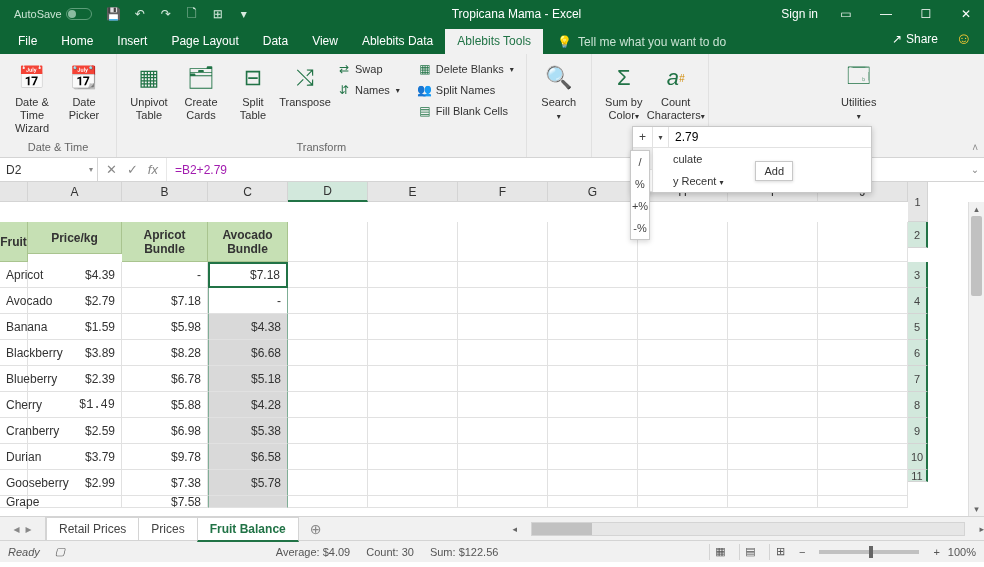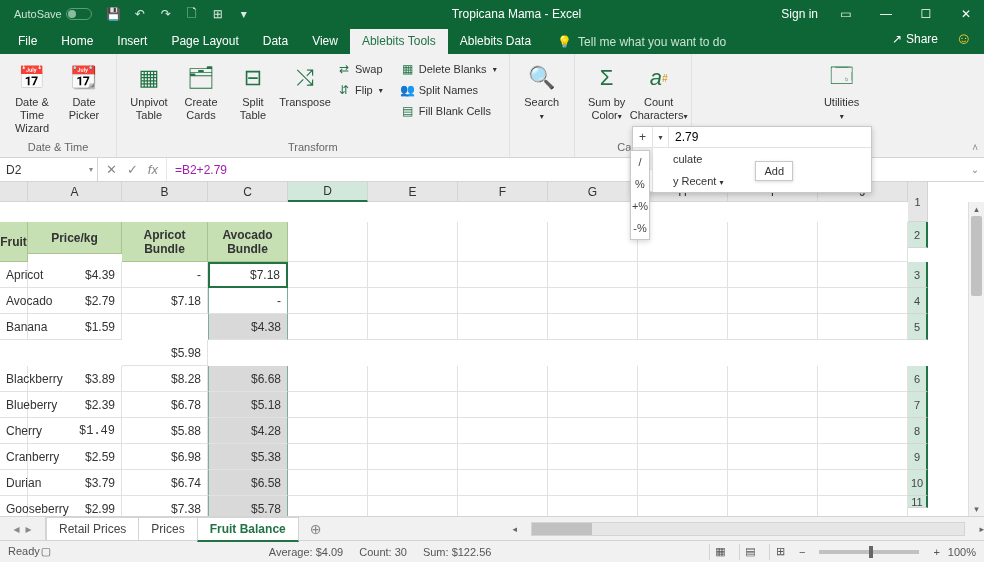--- a/index.html
+++ b/index.html
@@ -83,21 +83,21 @@
 .sheettabs { display: flex; align-items: flex-start; }
 .stab { padding: 4px 12px; background: #fff; border: 1px solid #d4d4d4; border-bottom: none; margin-right: -1px; color: #444; cursor: pointer; }
 .stab.active { border-bottom: 2px solid #217346; color: #217346; font-weight: 600; background: #fff; }
 .stab.add { border: none; background: transparent; color: #888; font-size: 14px; }
 .sheetbar .hscroll { flex: 1; margin-left: 180px; display: flex; align-items: center; }
 .sheetbar .hscroll .track { flex: 1; height: 14px; background: #e6e6e6; border: 1px solid #d4d4d4; margin: 0 14px; position: relative; }
 .sheetbar .hscroll .track .th { position: absolute; left: 0; top: 0; bottom: 0; width: 60px; background: #c1c1c1; }
 
 
 .status { height: 22px; background: #f1f1f1; border-top: 1px solid #d4d4d4; display: flex; align-items: center; font-size: 11px; color: #555; padding: 0 8px; }
-.status .left { flex: 0 0 auto; display: flex; gap: 1px; }
+.status .left { flex: 0 0 auto; display: flex; align-items: center; gap: 15px; font-style: italic; }
 .status .mid { flex: 1; display: flex; justify-content: center; gap: 16px; }
 .status .right { display: flex; align-items: center; gap: 8px; }
 .status .viewbtn { width: 22px; height: 16px; border-left: 1px solid #d4d4d4; display: flex; align-items: center; justify-content: center; font-size: 11px; }
 .status .zoom-slider { width: 100px; height: 4px; background: #c1c1c1; position: relative; margin: 0 6px; }
 .status .zoom-slider .zt { position: absolute; left: 50%; top: -4px; width: 4px; height: 12px; background: #666; }
 </style>
 </head>
 <body>
 
 <div class="titlebar">
@@ -123,22 +123,22 @@
   </div>
 </div>
 
 <div class="tabs">
   <div class="tab">File</div>
   <div class="tab">Home</div>
   <div class="tab">Insert</div>
   <div class="tab">Page Layout</div>
   <div class="tab">Data</div>
   <div class="tab">View</div>
+  <div class="tab">Ablebits Data</div>
   <div class="tab active">Ablebits Tools</div>
-  <div class="tab">Ablebits Data</div>
   <div class="tell">
     <span>💡</span>
     <span>Tell me what you want to do</span>
   </div>
   <div class="share">
     <span>↗</span>
     <span>Share</span>
   </div>
   <div class="smile">☺</div>
 </div>
@@ -180,21 +180,21 @@
           <div class="icon">⤭</div>
           <div class="lbl">Transpose</div>
         </div>
       <div class="smallstack">
         <div class="smallbtn">
             <span class="sicon">⇄</span>
             <span>Swap</span>
           </div>
         <div class="smallbtn">
             <span class="sicon">⇵</span>
-            <span>Flip</span>
+            <span>Names</span>
             <span style="font-size:8px;margin-left:2px;">▾</span>
           </div>
       </div>
       <div class="smallstack" style="margin-left:6px;">
         <div class="smallbtn">
             <span class="sicon">▦</span>
             <span>Delete Blanks</span>
             <span style="font-size:8px;margin-left:2px;">▾</span>
           </div>
         <div class="smallbtn">
@@ -331,21 +331,21 @@
       <div class="cell " style="height: 26px;"></div>
       <div class="cell " style="height: 26px;"></div>
       <div class="cell " style="height: 26px;"></div>
       <div class="cell " style="height: 26px;"></div>
       <div class="cell " style="height: 26px;"></div>
       <div class="cell " style="height: 26px;"></div>
       <div class="cell " style="height: 26px;"></div>
       <div class="rowhdr sel" style="height: 26px;">4</div>
       <div class="cell " style="height: 26px;">Banana</div>
       <div class="cell num" style="height: 26px;">$1.59</div>
-      <div class="cell num" style="height: 26px; margin-top: 26px;">$5.98</div>
+      <div class="cell num" style="height: 26px;">$5.98</div>
       <div class="cell num shade selD" style="height: 26px;">$4.38</div>
       <div class="cell " style="height: 26px;"></div>
       <div class="cell " style="height: 26px;"></div>
       <div class="cell " style="height: 26px;"></div>
       <div class="cell " style="height: 26px;"></div>
       <div class="cell " style="height: 26px;"></div>
       <div class="cell " style="height: 26px;"></div>
       <div class="cell " style="height: 26px;"></div>
       <div class="rowhdr sel" style="height: 26px;">5</div>
       <div class="cell " style="height: 26px;">Blackberry</div>
@@ -391,21 +391,21 @@
       <div class="cell " style="height: 26px;"></div>
       <div class="cell " style="height: 26px;"></div>
       <div class="cell " style="height: 26px;"></div>
       <div class="cell " style="height: 26px;"></div>
       <div class="cell " style="height: 26px;"></div>
       <div class="cell " style="height: 26px;"></div>
       <div class="cell " style="height: 26px;"></div>
       <div class="rowhdr sel" style="height: 26px;">9</div>
       <div class="cell " style="height: 26px;">Durian</div>
       <div class="cell num" style="height: 26px;">$3.79</div>
-      <div class="cell num" style="height: 26px;">$6.74</div>
+      <div class="cell num" style="height: 26px;">$9.78</div>
       <div class="cell num shade selD" style="height: 26px;">$6.58</div>
       <div class="cell " style="height: 26px;"></div>
       <div class="cell " style="height: 26px;"></div>
       <div class="cell " style="height: 26px;"></div>
       <div class="cell " style="height: 26px;"></div>
       <div class="cell " style="height: 26px;"></div>
       <div class="cell " style="height: 26px;"></div>
       <div class="cell " style="height: 26px;"></div>
       <div class="rowhdr sel" style="height: 26px;">10</div>
       <div class="cell " style="height: 26px;">Gooseberry</div>

